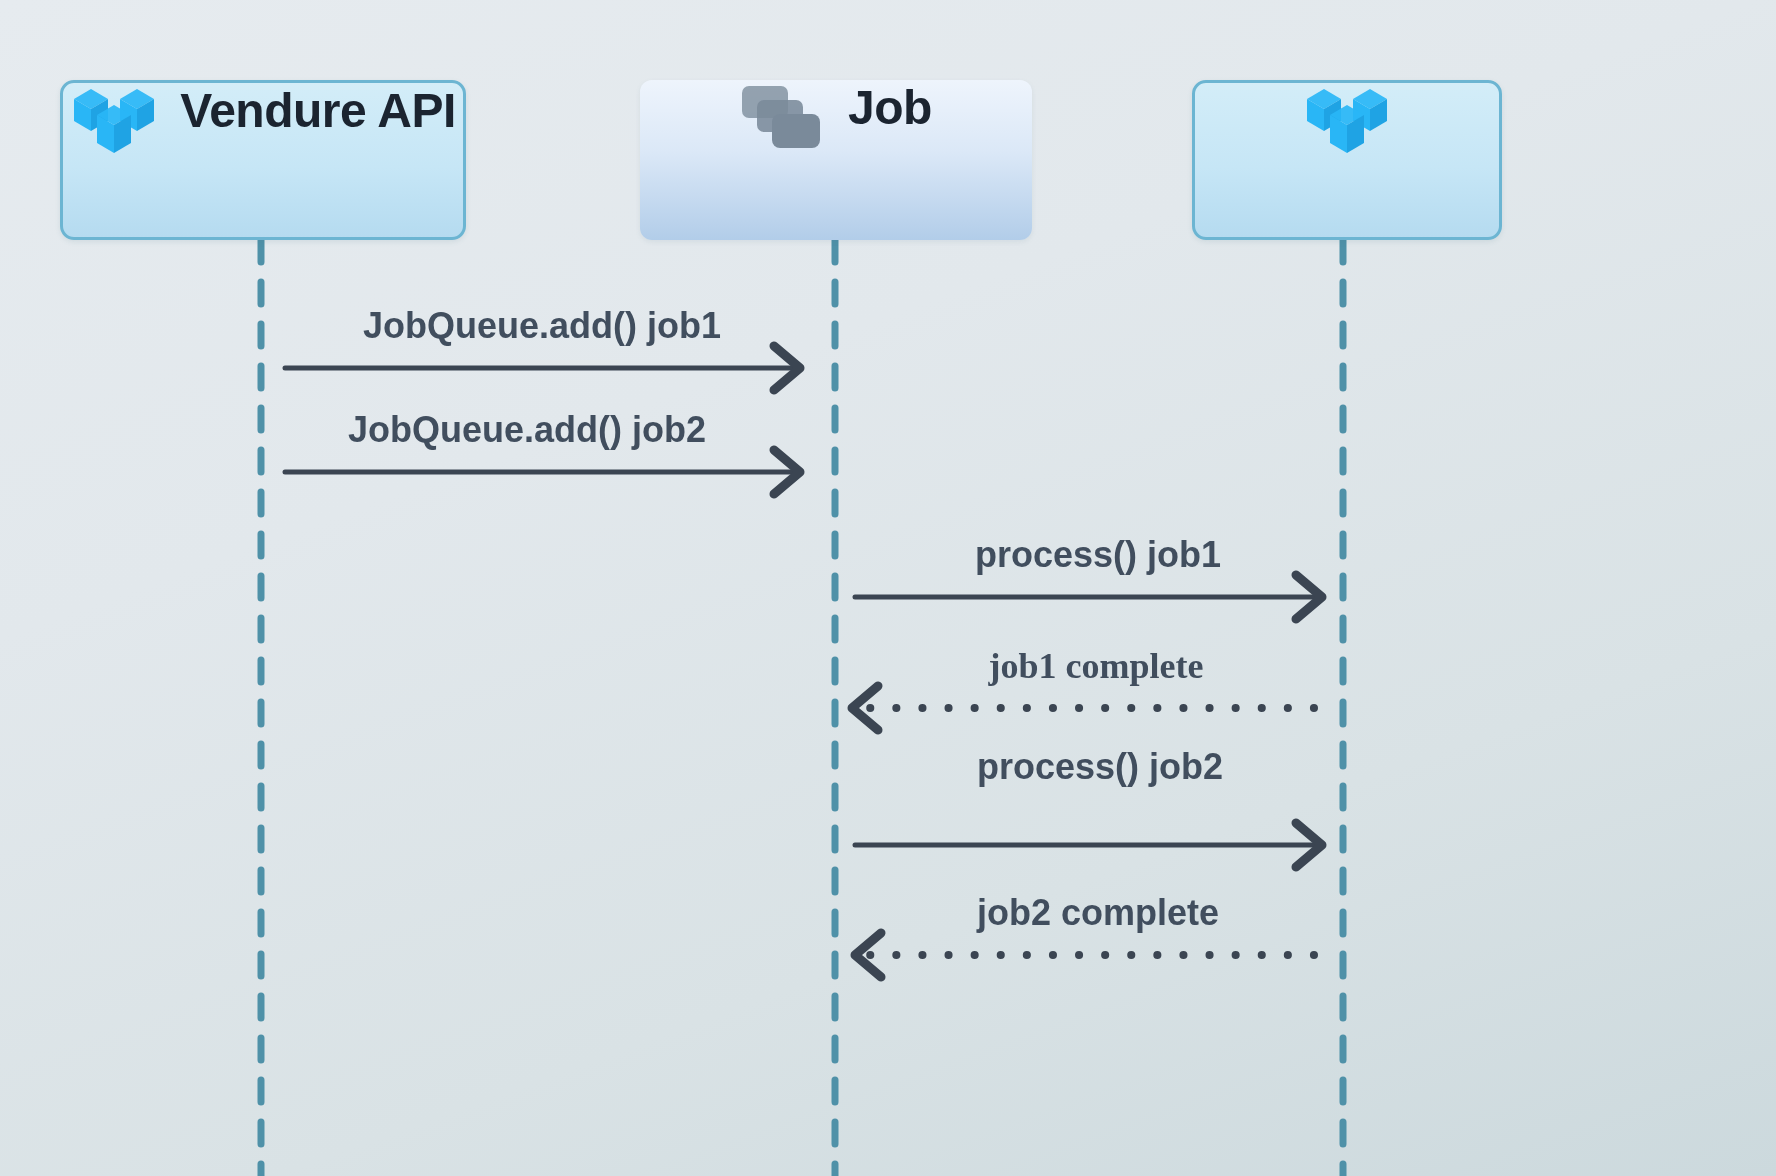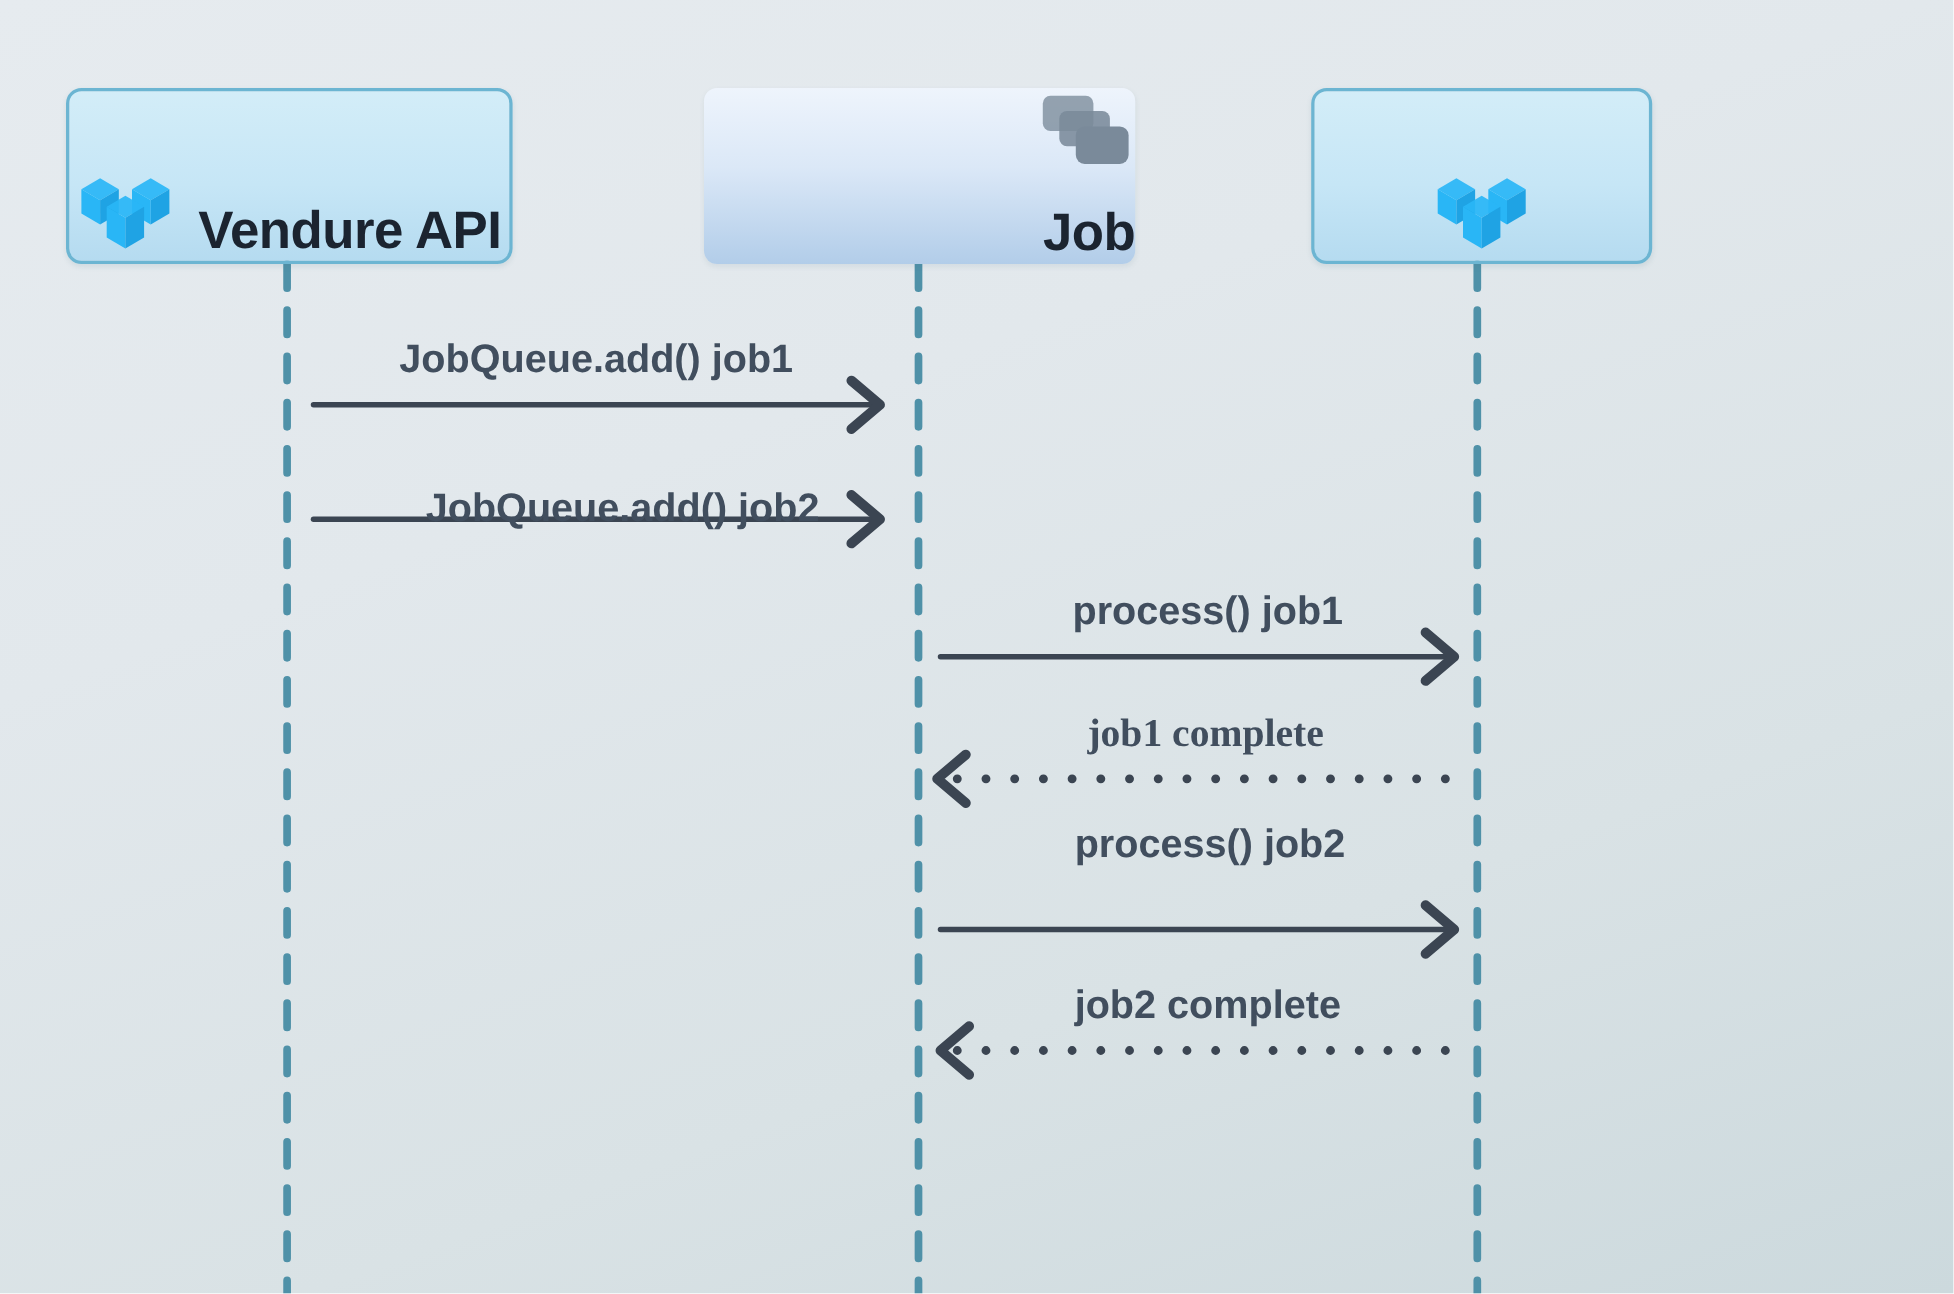--- a/index.html
+++ b/index.html
@@ -23,39 +23,38 @@
     position: absolute;
     inset: 0;
     width: 1776px;
     height: 1176px;
   }
 
   
   .participant {
     position: absolute;
     display: flex;
-    align-items: flex-end;
+    align-items: flex-start;
     justify-content: center;
     gap: 22px;
     height: 160px;
     border-radius: 14px;
   }
 
   .participant.vendure {
     background: linear-gradient(180deg, #d3edf8 0%, #c6e6f6 55%, #b5dbf0 100%);
     border: 3px solid #6cb5d2;
     box-shadow: 0 2px 5px rgba(80,120,140,0.13);
   }
 
   .participant.job {
     background: linear-gradient(180deg, #eef4fc 0%, #dbe8f7 45%, #b2cde9 100%);
     border: none;
     border-radius: 12px;
     box-shadow: 0 2px 5px rgba(80,120,140,0.10);
-    flex-direction: column;
   }
 
   .participant-label {
     font-size: 48px;
     font-weight: bold;
     color: #1b2430;
     letter-spacing: -0.5px;
     white-space: nowrap;
   }
 
@@ -151,20 +150,20 @@
       <polygon points="27,32 44,22 61,32 44,42" fill="#29b6f6" opacity=".92"></polygon>
       <polygon points="27,32 44,42 44,70 27,60" fill="#29b6f6"></polygon>
       <polygon points="44,42 61,32 61,60 44,70" fill="#1fa3e4"></polygon>
     </g>
           </svg></span>
       </div>
     </div>
 
   <div id="labels-layer">
       <div class="msg-label" style="left: 542px; top: 305px;">JobQueue.add() job1</div>
-      <div class="msg-label" style="left: 566px; top: 409px; margin-top: 32px;">JobQueue.add() job2</div>
+      <div class="msg-label" style="left: 527px; top: 409px;">JobQueue.add() job2</div>
       <div class="msg-label" style="left: 1098px; top: 534px;">process() job1</div>
       <div class="msg-label" style="left: 1096px; top: 645px; font-family: Liberation Serif, serif;">job1 complete</div>
       <div class="msg-label" style="left: 1100px; top: 746px;">process() job2</div>
       <div class="msg-label" style="left: 1098px; top: 892px;">job2 complete</div>
     </div>
 
 </div>
 
 </body></html>

